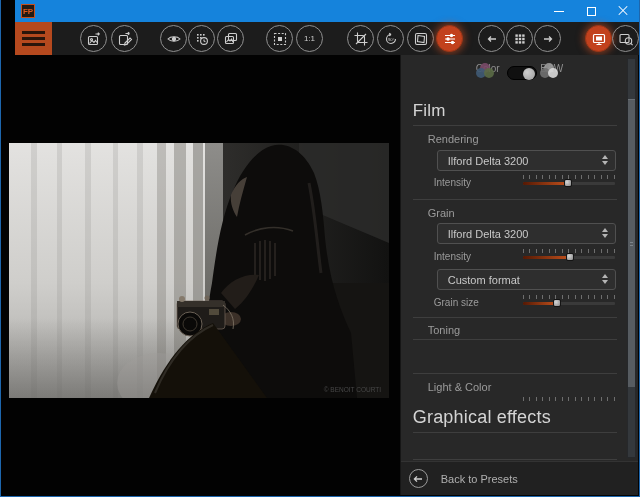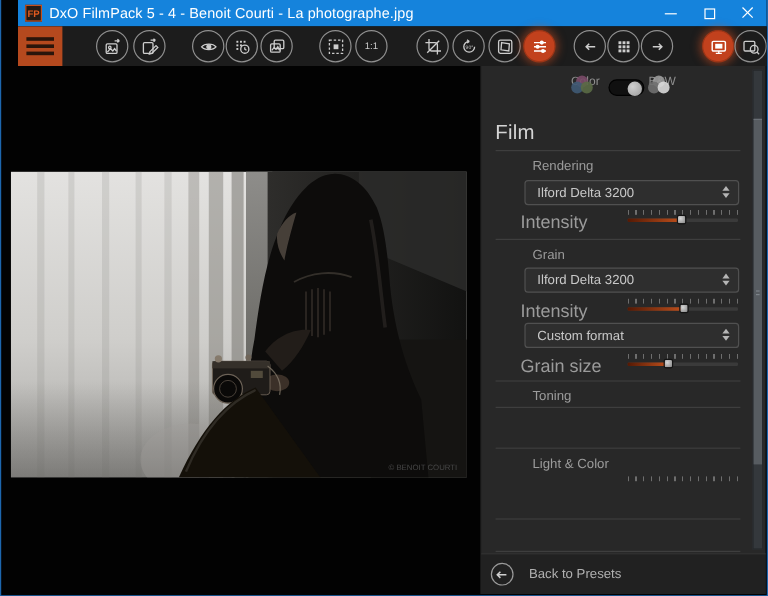--- a/index.html
+++ b/index.html
@@ -31,22 +31,22 @@
   .tbtn.active{background:#c2411d;border-color:#9c3517;color:#fff;box-shadow:0 0 7px 2px rgba(199,76,34,.55);}
   .glyph-text{font-size:8px;color:#cdcdcd;letter-spacing:0;}
   
   .main{position:absolute;top:55px;left:1px;right:1px;bottom:1px;display:flex;}
   .canvas{position:relative;width:399px;height:100%;background:#020202;}
   .photo{position:absolute;left:7px;top:88px;width:380px;height:255px;}
   
   .panel{position:relative;width:239px;height:100%;background:#282828;border-left:1px solid #161616;}
   .divider{position:absolute;left:12px;width:204px;height:1px;background:#3e3e3e;}
   .section-title{position:absolute;left:12px;color:#d4d4d4;font-size:17px;font-weight:400;letter-spacing:.2px;}
-  .sub-label{position:absolute;left:27px;color:#9b9b9b;font-size:11px;margin-left:16px;}
-  .param-label{position:absolute;left:33px;color:#9b9b9b;font-size:15px;}
+  .sub-label{position:absolute;left:27px;color:#9b9b9b;font-size:11px;}
+  .param-label{position:absolute;left:33px;color:#9b9b9b;font-size:10px;}
   .dropdown{position:absolute;left:36px;width:179px;height:21px;background:#2e2e2e;border:1px solid #505050;
             border-radius:3px;color:#c8c8c8;font-size:11px;display:flex;align-items:center;padding:0 20px 0 10px;}
   .dropdown .dd-text{flex:1;white-space:nowrap;overflow:hidden;}
   .spin{position:absolute;right:7px;top:4px;display:flex;flex-direction:column;gap:2px;}
   .spin i{display:block;width:0;height:0;border-left:3px solid transparent;border-right:3px solid transparent;}
   .spin .up{border-bottom:4px solid #b5b5b5;}
   .spin .dn{border-top:4px solid #b5b5b5;}
   .slider{position:absolute;left:122px;width:92px;height:13px;}
   .ticks{position:absolute;left:0;right:0;top:0;height:4px;
          background:repeating-linear-gradient(90deg,#6e6e6e 0 1px,transparent 1px 6.5px);}
@@ -76,21 +76,20 @@
                display:flex;align-items:center;justify-content:center;color:#cfcfcf;}
   .back-label{margin-left:13px;color:#b0b0b0;font-size:11px;}
 </style>
 </head>
 <body>
 
 <div class="window">
 
   <div class="titlebar">
     <div class="app-icon">FP</div>
-    <div class="win-title">DxO FilmPack 5 - 4 - Benoit Courti - La photographe.jpg</div>
     <div class="tb-spacer"></div>
     <div class="wbtn">
         <span class="min-glyph"></span>
       </div>
     <div class="wbtn">
         <span class="max-glyph"></span>
       </div>
     <div class="wbtn">
         <span class="close-glyph"></span>
       </div>
@@ -380,20 +379,21 @@
       </div>
 
       <div class="divider" style="top:262px"></div>
       <div class="sub-label" style="top:269px">Toning</div>
       <div class="divider" style="top:284px"></div>
 
       <div class="divider" style="top:318px"></div>
       <div class="sub-label" style="top:326px">Light &amp; Color</div>
       <div class="ticks-partial" style="top:342px"></div>
 
+      <div class="section-title" style="top:352px;font-size:18px">Graphical effects</div>
       <div class="divider" style="top:377px"></div>
 
       <div class="divider" style="top:404px"></div>
 
       <div class="scrollbar">
         <span class="sthumb"></span>
       </div>
 
       <div class="pfooter">
         <div class="back-circle">

